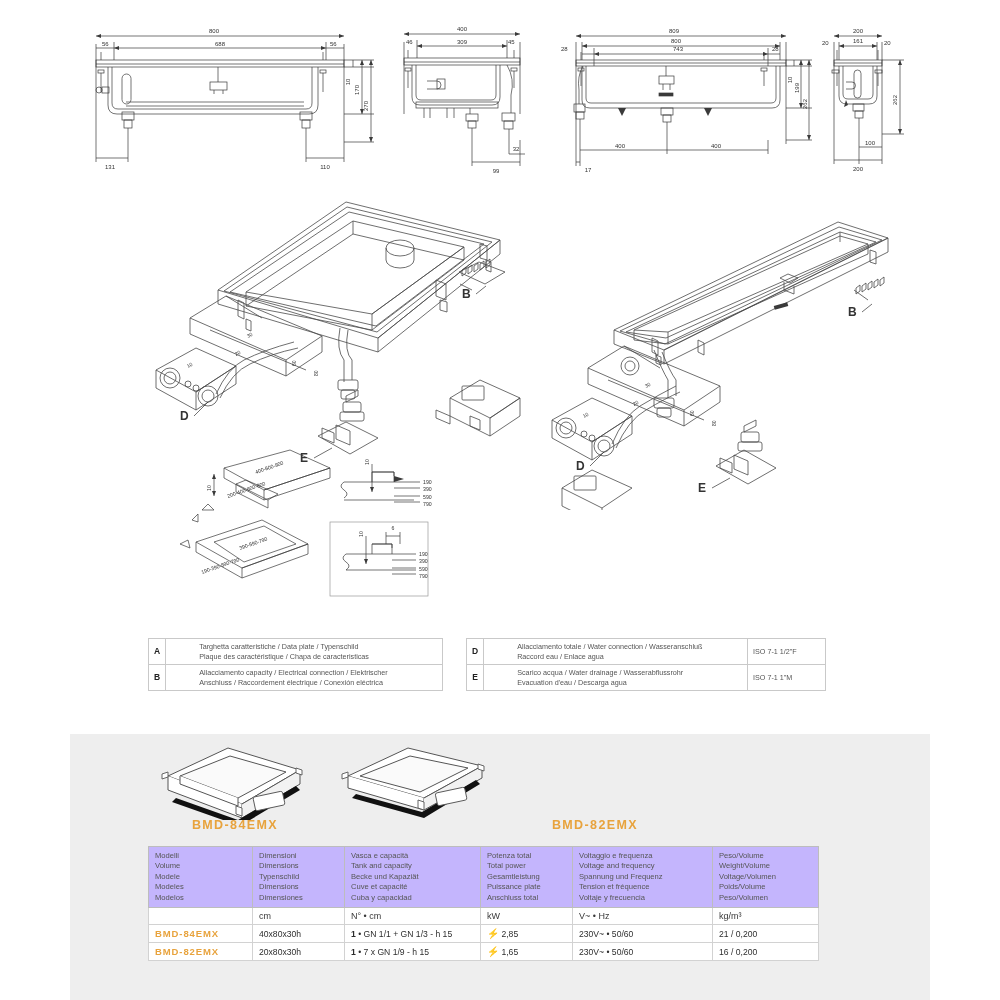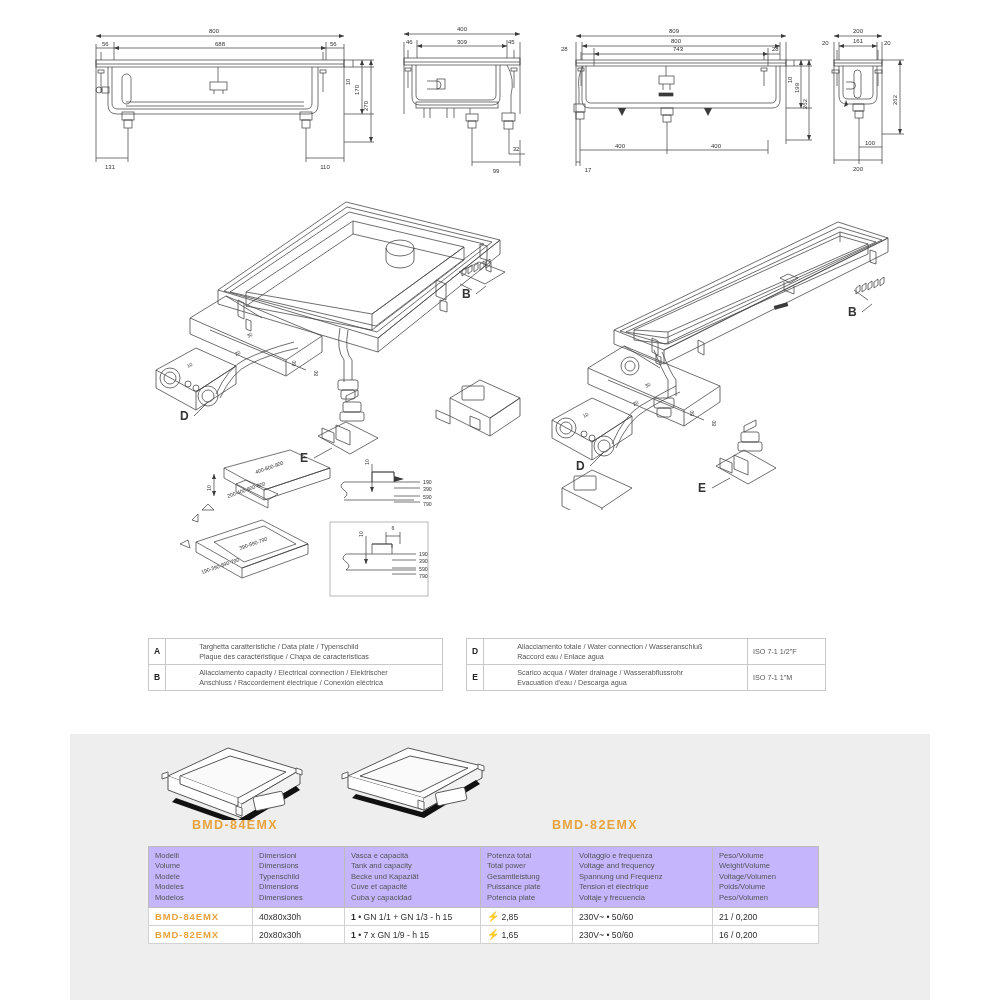--- a/index.html
+++ b/index.html
@@ -773,38 +773,46 @@
             <span class="hdr-line">Tank and capacity</span>
             <span class="hdr-line">Becke und Kapaziät</span>
             <span class="hdr-line">Cuve et capacité</span>
             <span class="hdr-line">Cuba y capacidad</span>
           </td>
           <td>
             <span class="hdr-line">Potenza total</span>
             <span class="hdr-line">Total power</span>
             <span class="hdr-line">Gesamtleistung</span>
             <span class="hdr-line">Puissance plate</span>
-            <span class="hdr-line">Potencia plate</span>
+            <span class="hdr-line">Anschluss total</span>
           </td>
           <td>
             <span class="hdr-line">Voltaggio e frequenza</span>
             <span class="hdr-line">Voltage and frequency</span>
             <span class="hdr-line">Spannung und Frequenz</span>
-            <span class="hdr-line">Tension et électrique</span>
+            <span class="hdr-line">Tension et fréquence</span>
             <span class="hdr-line">Voltaje y frecuencia</span>
           </td>
           <td>
             <span class="hdr-line">Peso/Volume</span>
             <span class="hdr-line">Weight/Volume</span>
             <span class="hdr-line">Voltage/Volumen</span>
             <span class="hdr-line">Poids/Volume</span>
             <span class="hdr-line">Peso/Volumen</span>
           </td>
         </tr>
 
+        <tr class="units">
+          <td></td>
+          <td>cm</td>
+          <td>N° • cm</td>
+          <td>kW</td>
+          <td>V~ • Hz</td>
+          <td>kg/m³</td>
+        </tr>
 
         <tr class="data">
           <td class="model">BMD-84EMX</td>
           <td>40x80x30h</td>
           <td><span class="bolt">1</span> <span>• GN 1/1 + GN 1/3 - h 15</span></td>
           <td><span class="flash">⚡</span><span>2,85</span></td>
           <td>230V~ • 50/60</td>
           <td>21 / 0,200</td>
         </tr>
 

